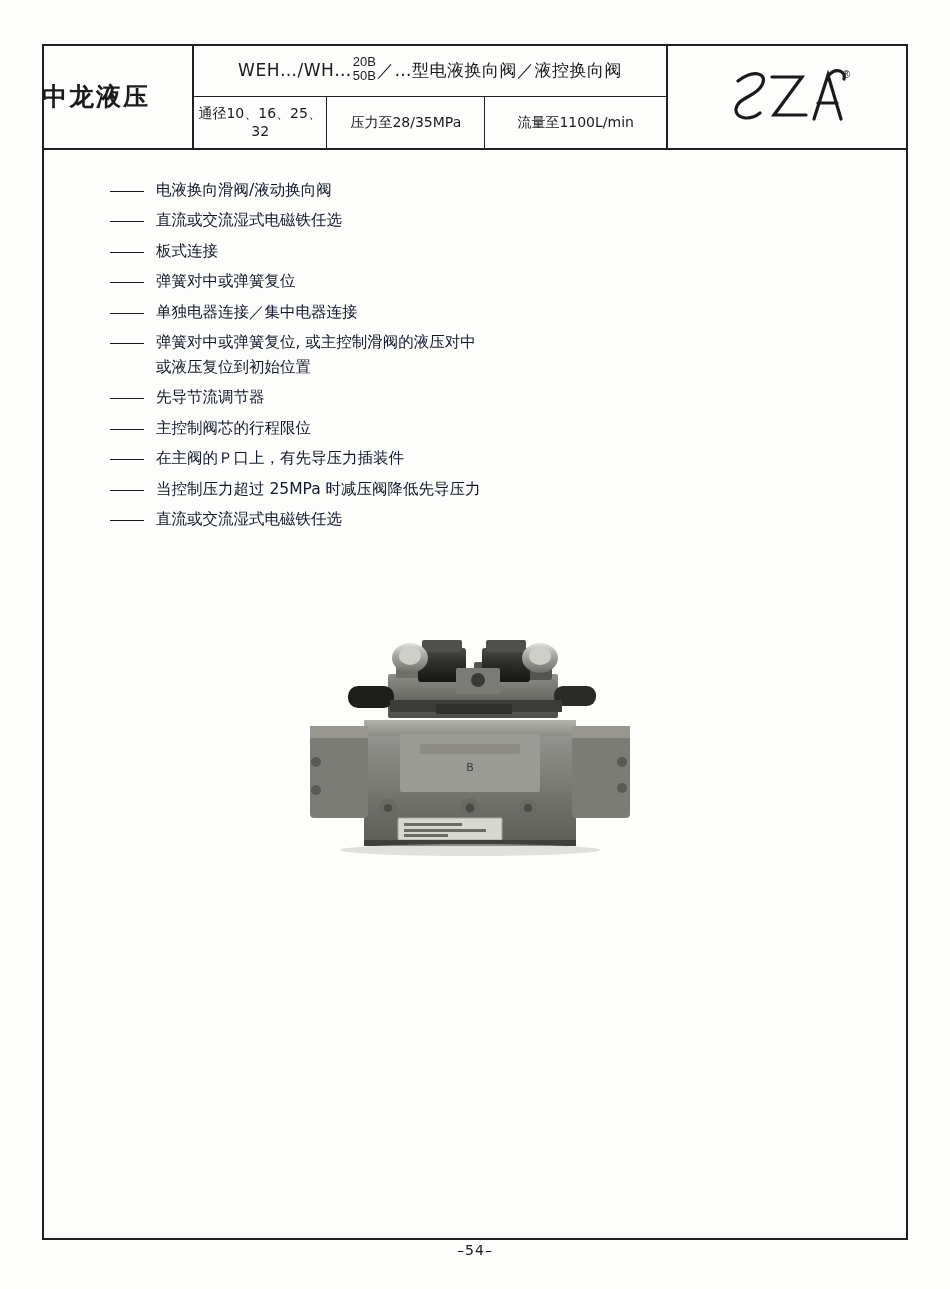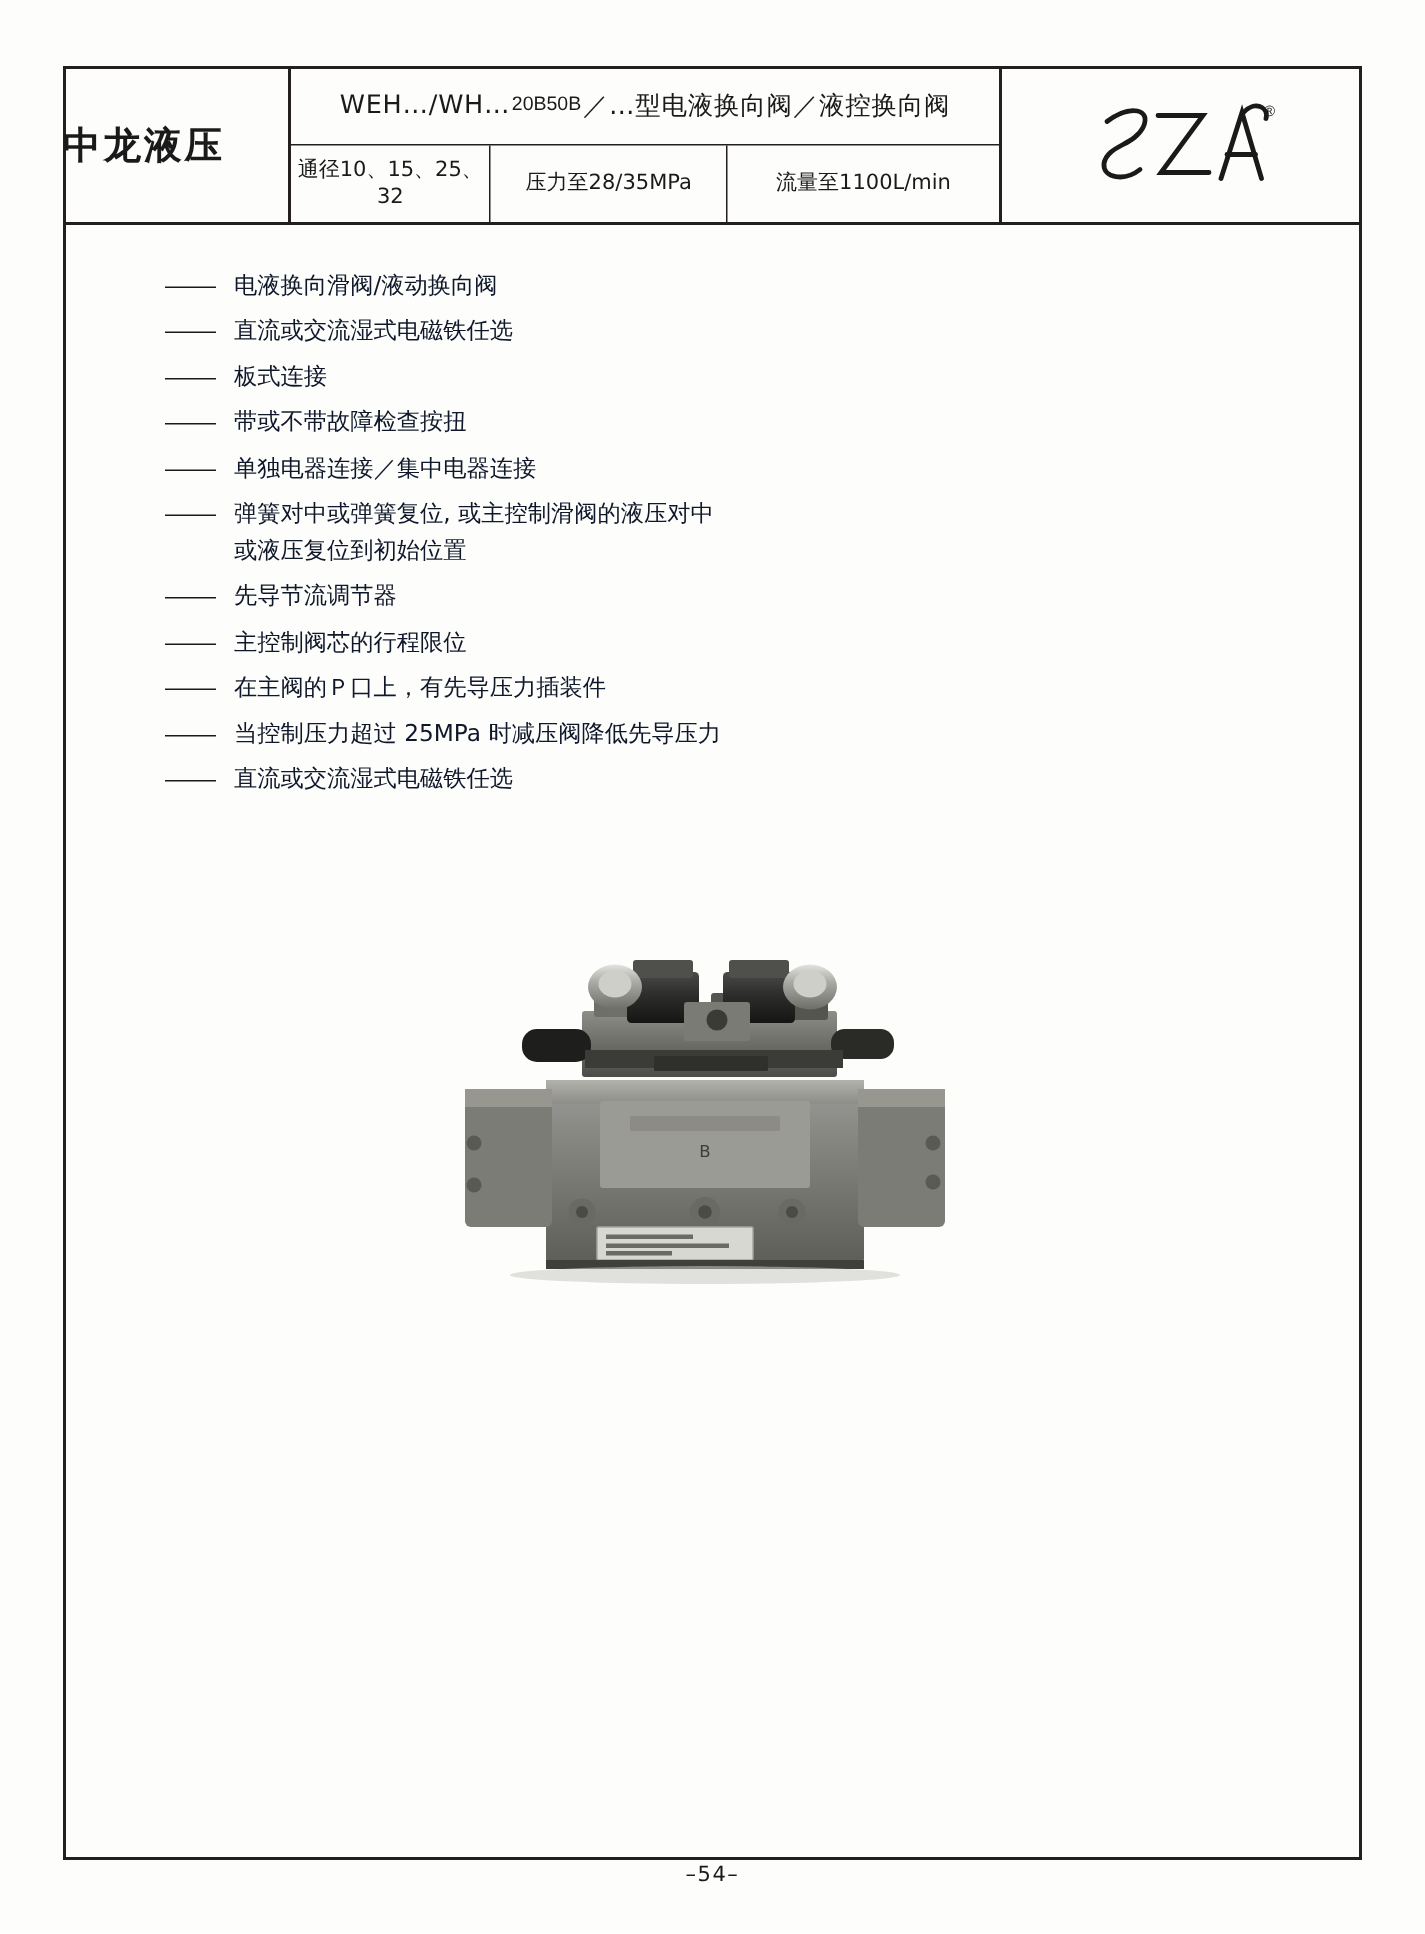--- a/index.html
+++ b/index.html
@@ -76,21 +76,21 @@
     justify-content: center;
     white-space: nowrap;
   }
   .hdr-title-row .t-main {
     font-size: 17px;
     font-family: "DejaVu Sans", sans-serif;
     letter-spacing: 0.5px;
   }
   .frac {
     display: inline-flex;
-    flex-direction: row;
+    flex-direction: column;
     vertical-align: middle;
     font-size: 13px;
     line-height: 1.05;
     margin: 0 1px;
     text-align: center;
     position: relative;
     top: -1px;
   }
   .hdr-spec-row {
     height: 51px;
@@ -195,21 +195,21 @@
     <div class="hdr-mid">
       <div class="hdr-title-row">
         <span class="t-main">WEH…/WH…</span>
           <span class="frac">
             <span>20B</span>
             <span>50B</span>
           </span>
           <span class="t-main">／…型电液换向阀／液控换向阀</span>
       </div>
       <div class="hdr-spec-row">
-        <div class="spec-cell c1">通径10、15、25、32</div>
+        <div class="spec-cell c1">通径10、16、25、32</div>
         <div class="spec-cell c2">压力至28/35MPa</div>
         <div class="spec-cell c3">流量至1100L/min</div>
       </div>
     </div>
 
     <div class="hdr-logo">
       <div class="logo-wrap">
         <svg width="120" height="66" viewBox="0 0 120 66">
           <g fill="none" stroke="#1a1a1a" stroke-width="3.2" stroke-linecap="round">
             <path d="M10 18 C 26 6, 40 10, 34 22 C 28 34, 10 34, 8 46 C 7 56, 22 58, 32 50"></path>
@@ -236,21 +236,21 @@
       <span class="feature-text">直流或交流湿式电磁铁任选</span>
     </div>
 
     <div class="feature">
       <span class="dash"></span>
       <span class="feature-text">板式连接</span>
     </div>
 
     <div class="feature">
       <span class="dash"></span>
-      <span class="feature-text">带或不带故障检查按扭</span>
+      <span class="feature-text">弹簧对中或弹簧复位</span>
     </div>
 
     <div class="feature">
       <span class="dash"></span>
       <span class="feature-text">单独电器连接／集中电器连接</span>
     </div>
 
     <div class="feature">
       <span class="dash"></span>
       <span class="feature-text">

